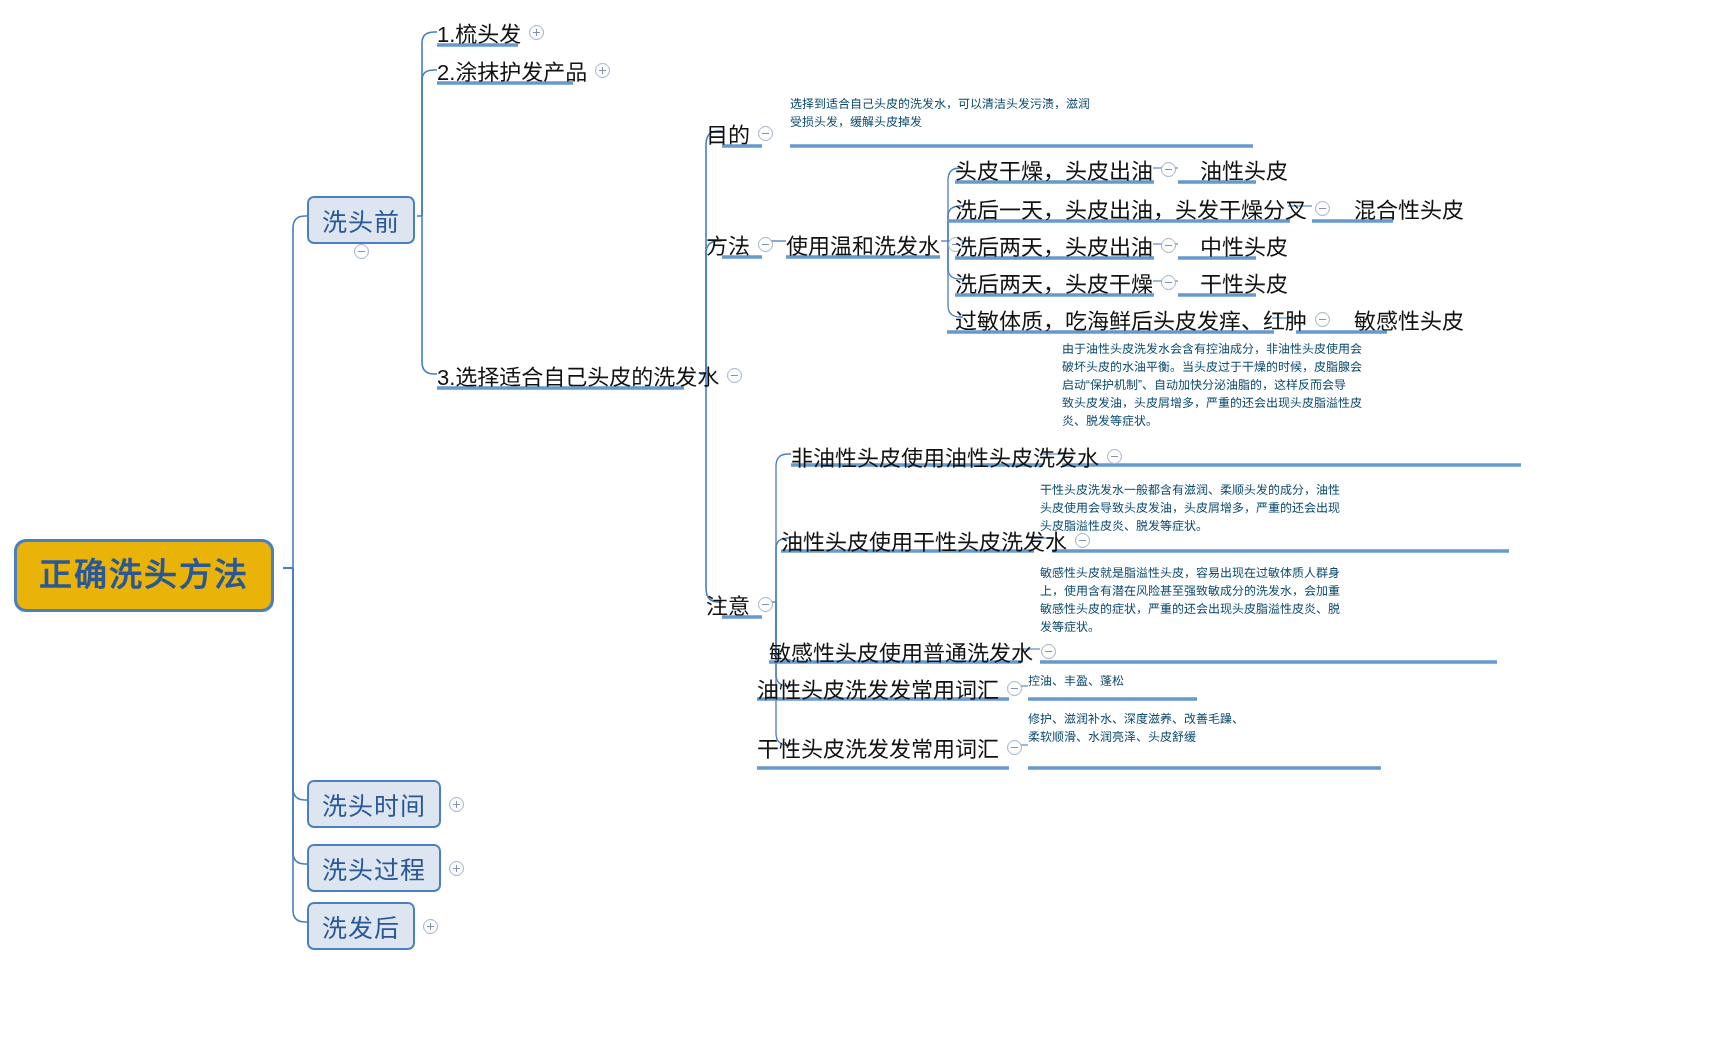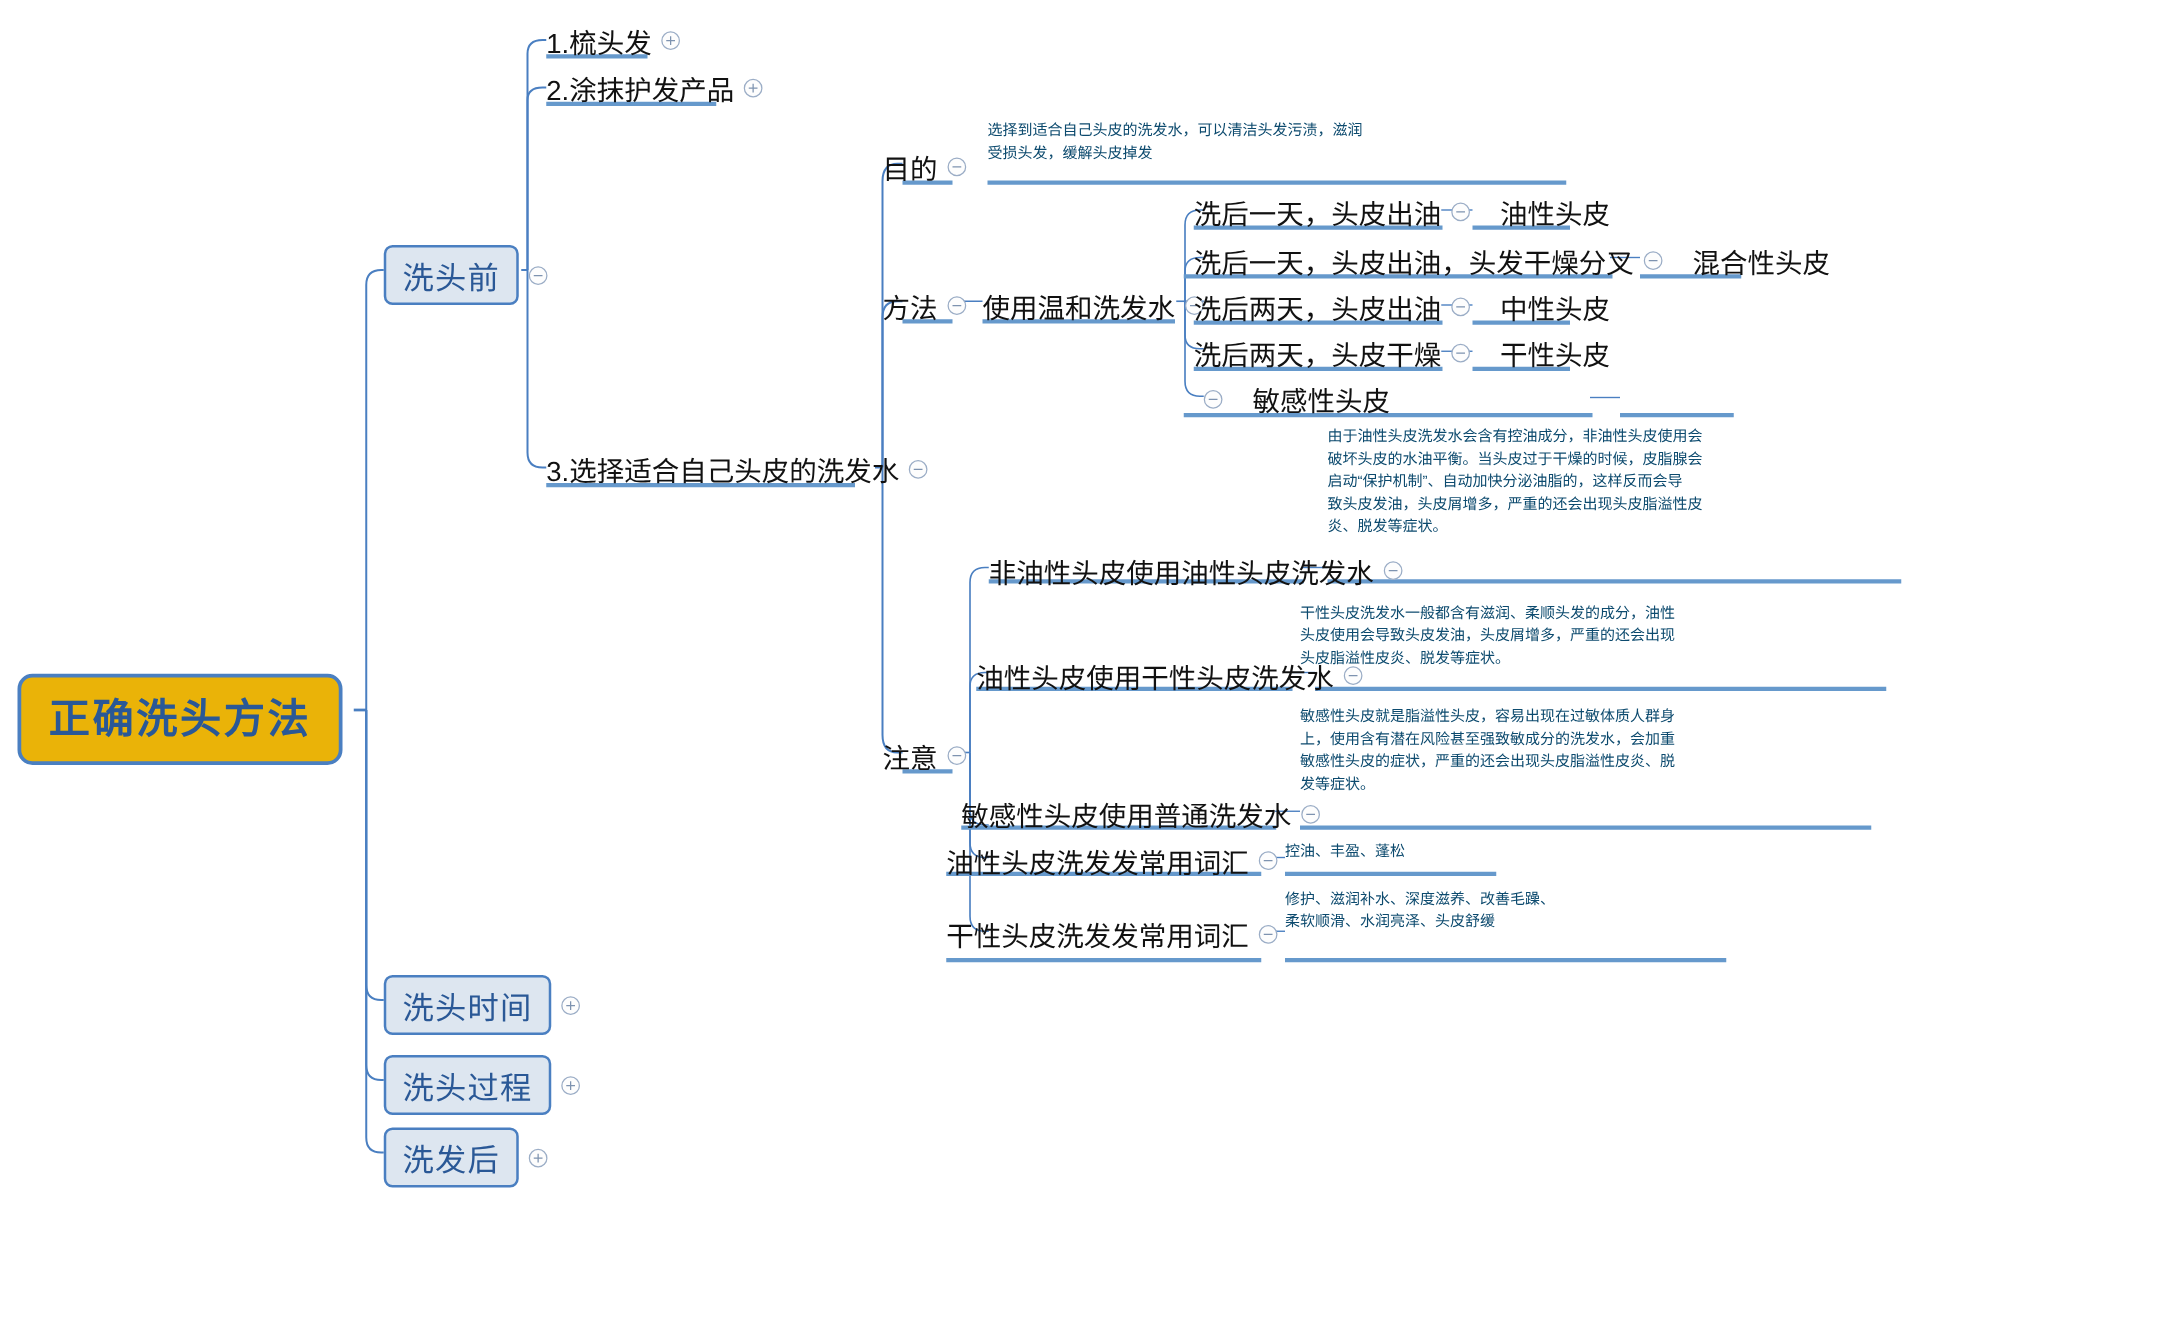--- a/index.html
+++ b/index.html
@@ -190,21 +190,21 @@
     <line x1="1028" y1="699" x2="1197" y2="699"></line>
     <line x1="757" y1="768" x2="1009" y2="768"></line>
     <line x1="1028" y1="768" x2="1381" y2="768"></line>
   </g>
 </svg>
 
 <div class="node root-node" style="left:14px; top:539px;">
   <span class="txt">正确洗头方法</span>
 </div>
 
-<div class="node" style="left:307px; top:196px;">
+<div class="node" style="left:307px; top:196px;flex-direction:column;">
   <span class="boxed">洗头前</span>
   <span class="toggle"></span>
 </div>
 
 <div class="node" style="left:307px; top:780px;">
   <span class="boxed">洗头时间</span>
   <span class="toggle plus"></span>
 </div>
 
 <div class="node" style="left:307px; top:844px;">
@@ -244,21 +244,21 @@
 <div class="node" style="left:706px; top:228px;">
   <span class="plain">方法</span>
   <span class="toggle"></span>
 </div>
 <div class="node" style="left:786px; top:228px;">
   <span class="plain">使用温和洗发水</span>
   <span class="toggle"></span>
 </div>
 
 <div class="node" style="left:955px; top:153px;">
-  <span class="plain">洗后一天，头皮出油</span>
+  <span class="plain">头皮干燥，头皮出油</span>
   <span class="toggle"></span>
   <span class="plain gap-l">油性头皮</span>
 </div>
 
 <div class="node" style="left:955px; top:192px;">
   <span class="plain">洗后一天，头皮出油，头发干燥分叉</span>
   <span class="toggle"></span>
   <span class="plain gap-l">混合性头皮</span>
 </div>
 
@@ -268,20 +268,21 @@
   <span class="plain gap-l">中性头皮</span>
 </div>
 
 <div class="node" style="left:955px; top:266px;">
   <span class="plain">洗后两天，头皮干燥</span>
   <span class="toggle"></span>
   <span class="plain gap-l">干性头皮</span>
 </div>
 
 <div class="node" style="left:955px; top:303px;">
+  <span class="plain">过敏体质，吃海鲜后头皮发痒、红肿</span>
   <span class="toggle"></span>
   <span class="plain gap-l">敏感性头皮</span>
 </div>
 
 <div class="node" style="left:706px; top:588px;">
   <span class="plain">注意</span>
   <span class="toggle"></span>
 </div>
 
 <div class="node" style="left:791px; top:440px;">

